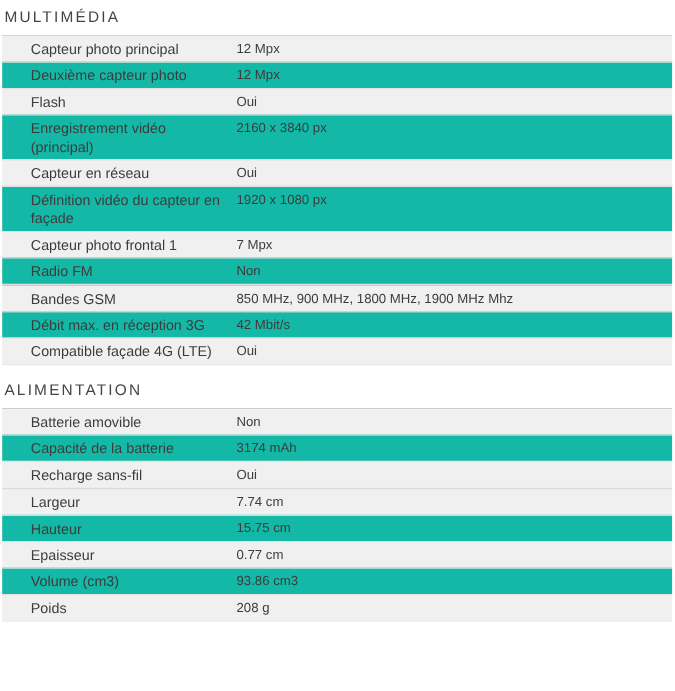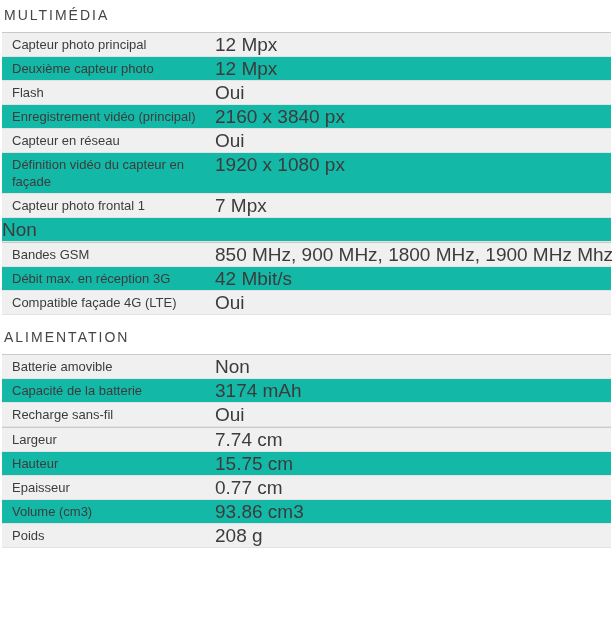--- a/index.html
+++ b/index.html
@@ -36,28 +36,28 @@
     display:flex;
     align-items:flex-start;
     border-top:1px solid var(--border);
     background:#14b8a6;
   }
   .spec-row:first-child{border-top:none;}
   .spec-row.alt{background:var(--alt);}
   .spec-label{
     width:213px;
     flex:0 0 213px;
-    padding:3px 8px 3px 10px;
+    padding:3px 8px 3px 26px;
     font-size:13px;
     line-height:17px;
   }
   .spec-value{
     flex:1 1 auto;
     padding:3px 8px 3px 0;
-    font-size:19px;
+    font-size:12px;
     line-height:17px;
     white-space:nowrap;
   }
 </style>
 </head>
 <body>
 
 <div class="spec-wrap" id="spec-root">
     <div class="spec-section">
       <div class="section-title">MULTIMÉDIA</div>
@@ -84,20 +84,21 @@
         </div>
         <div class="spec-row">
           <div class="spec-label">Définition vidéo du capteur en façade</div>
           <div class="spec-value">1920 x 1080 px</div>
         </div>
         <div class="spec-row alt">
           <div class="spec-label">Capteur photo frontal 1</div>
           <div class="spec-value">7 Mpx</div>
         </div>
         <div class="spec-row">
+          <div class="spec-label">Radio FM</div>
           <div class="spec-value">Non</div>
         </div>
       </div>
     </div>
     <div class="spec-section">
       <div class="spec-table">
         <div class="spec-row alt">
           <div class="spec-label">Bandes GSM</div>
           <div class="spec-value">850 MHz, 900 MHz, 1800 MHz, 1900 MHz Mhz</div>
         </div>

